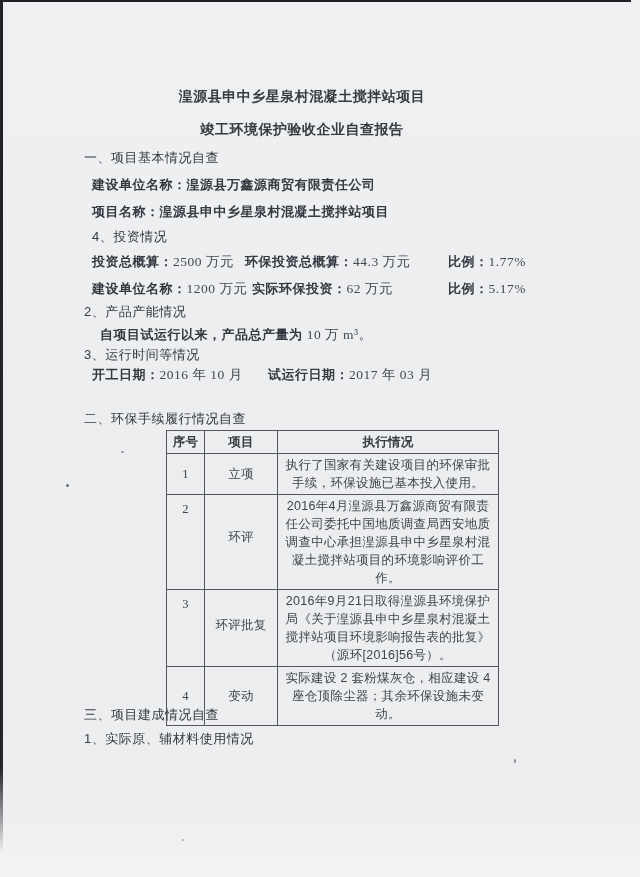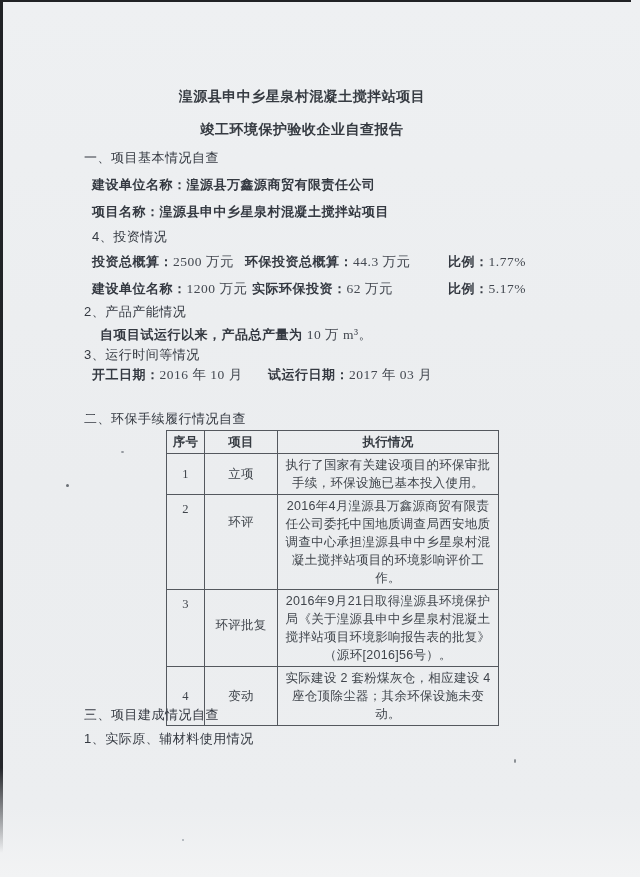--- a/index.html
+++ b/index.html
@@ -60,21 +60,21 @@
   }
   .proc-table th {
     font-weight: 600; color: #373c43; text-align: center; height: 22px; padding: 0;
   }
   .col-no { width: 38px; }
   .col-item { width: 73px; }
   .col-detail { width: 221px; }
   td.no-cell { text-align: center; vertical-align: middle; font-family: "Liberation Serif", "DejaVu Serif", serif; }
   td.no-top { vertical-align: top; padding-top: 7px; }
   td.item-cell { text-align: center; vertical-align: middle; }
-  td.item-low2 { vertical-align: top; padding-top: 19px; text-align: center; }
+  td.item-low2 { vertical-align: top; padding-top: 34px; text-align: center; }
   td.item-low3 { vertical-align: top; padding-top: 27px; }
   td.detail-cell {
     vertical-align: top; text-align: center;
     padding: 2px 6px 2px 6px; line-height: 18px;
     white-space: normal;
   }
   tr.r1 { height: 39px; }
   tr.r2 { height: 93px; }
   tr.r3 { height: 76px; }
   tr.r4 { height: 38px; }

